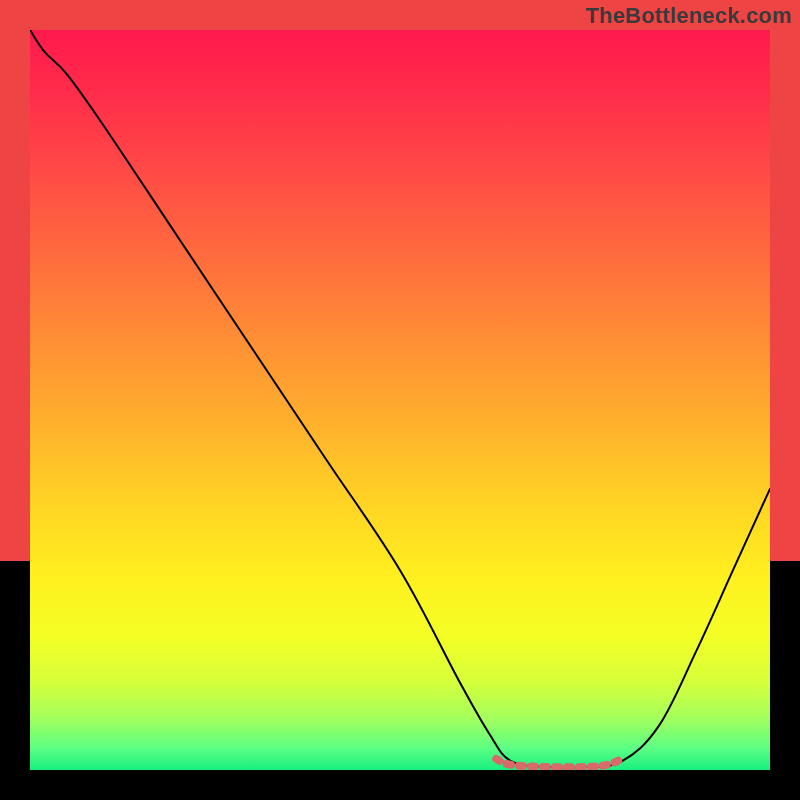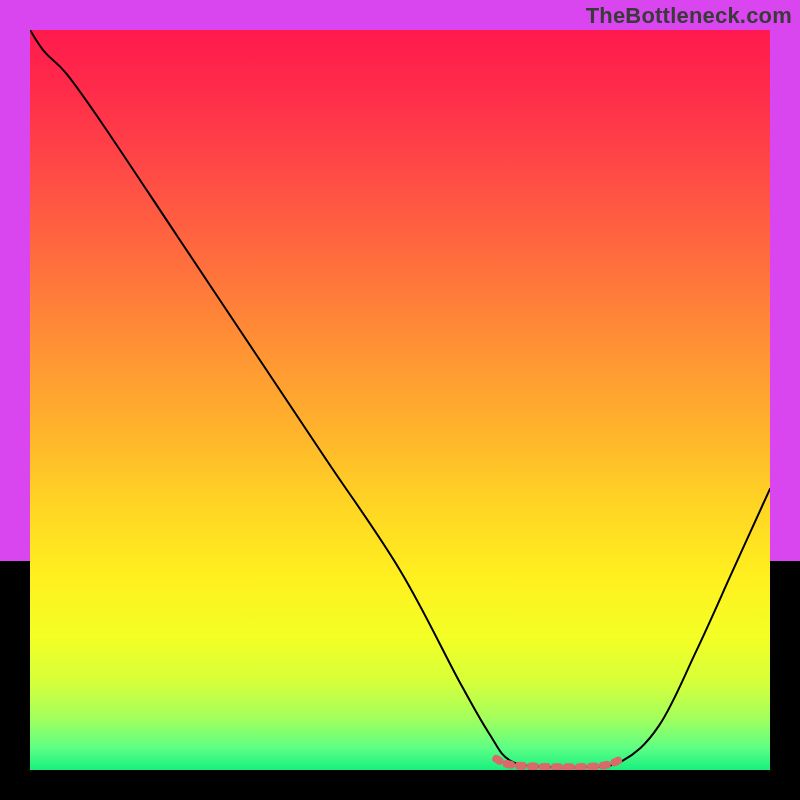--- a/index.html
+++ b/index.html
@@ -8,21 +8,21 @@
     width: 800px;
     height: 800px;
     background: #000;
     overflow: hidden;
     font-family: Arial, Helvetica, sans-serif;
   }
   .frame {
     position: relative;
     width: 800px;
     height: 561px;
-    background: #d946ef;
+    background: #ef4444;
   }
   .watermark {
     position: absolute;
     top: 3px;
     right: 8px;
     color: #3a3a3a;
     font-size: 22px;
     font-weight: 600;
     letter-spacing: 0.2px;
     z-index: 5;

